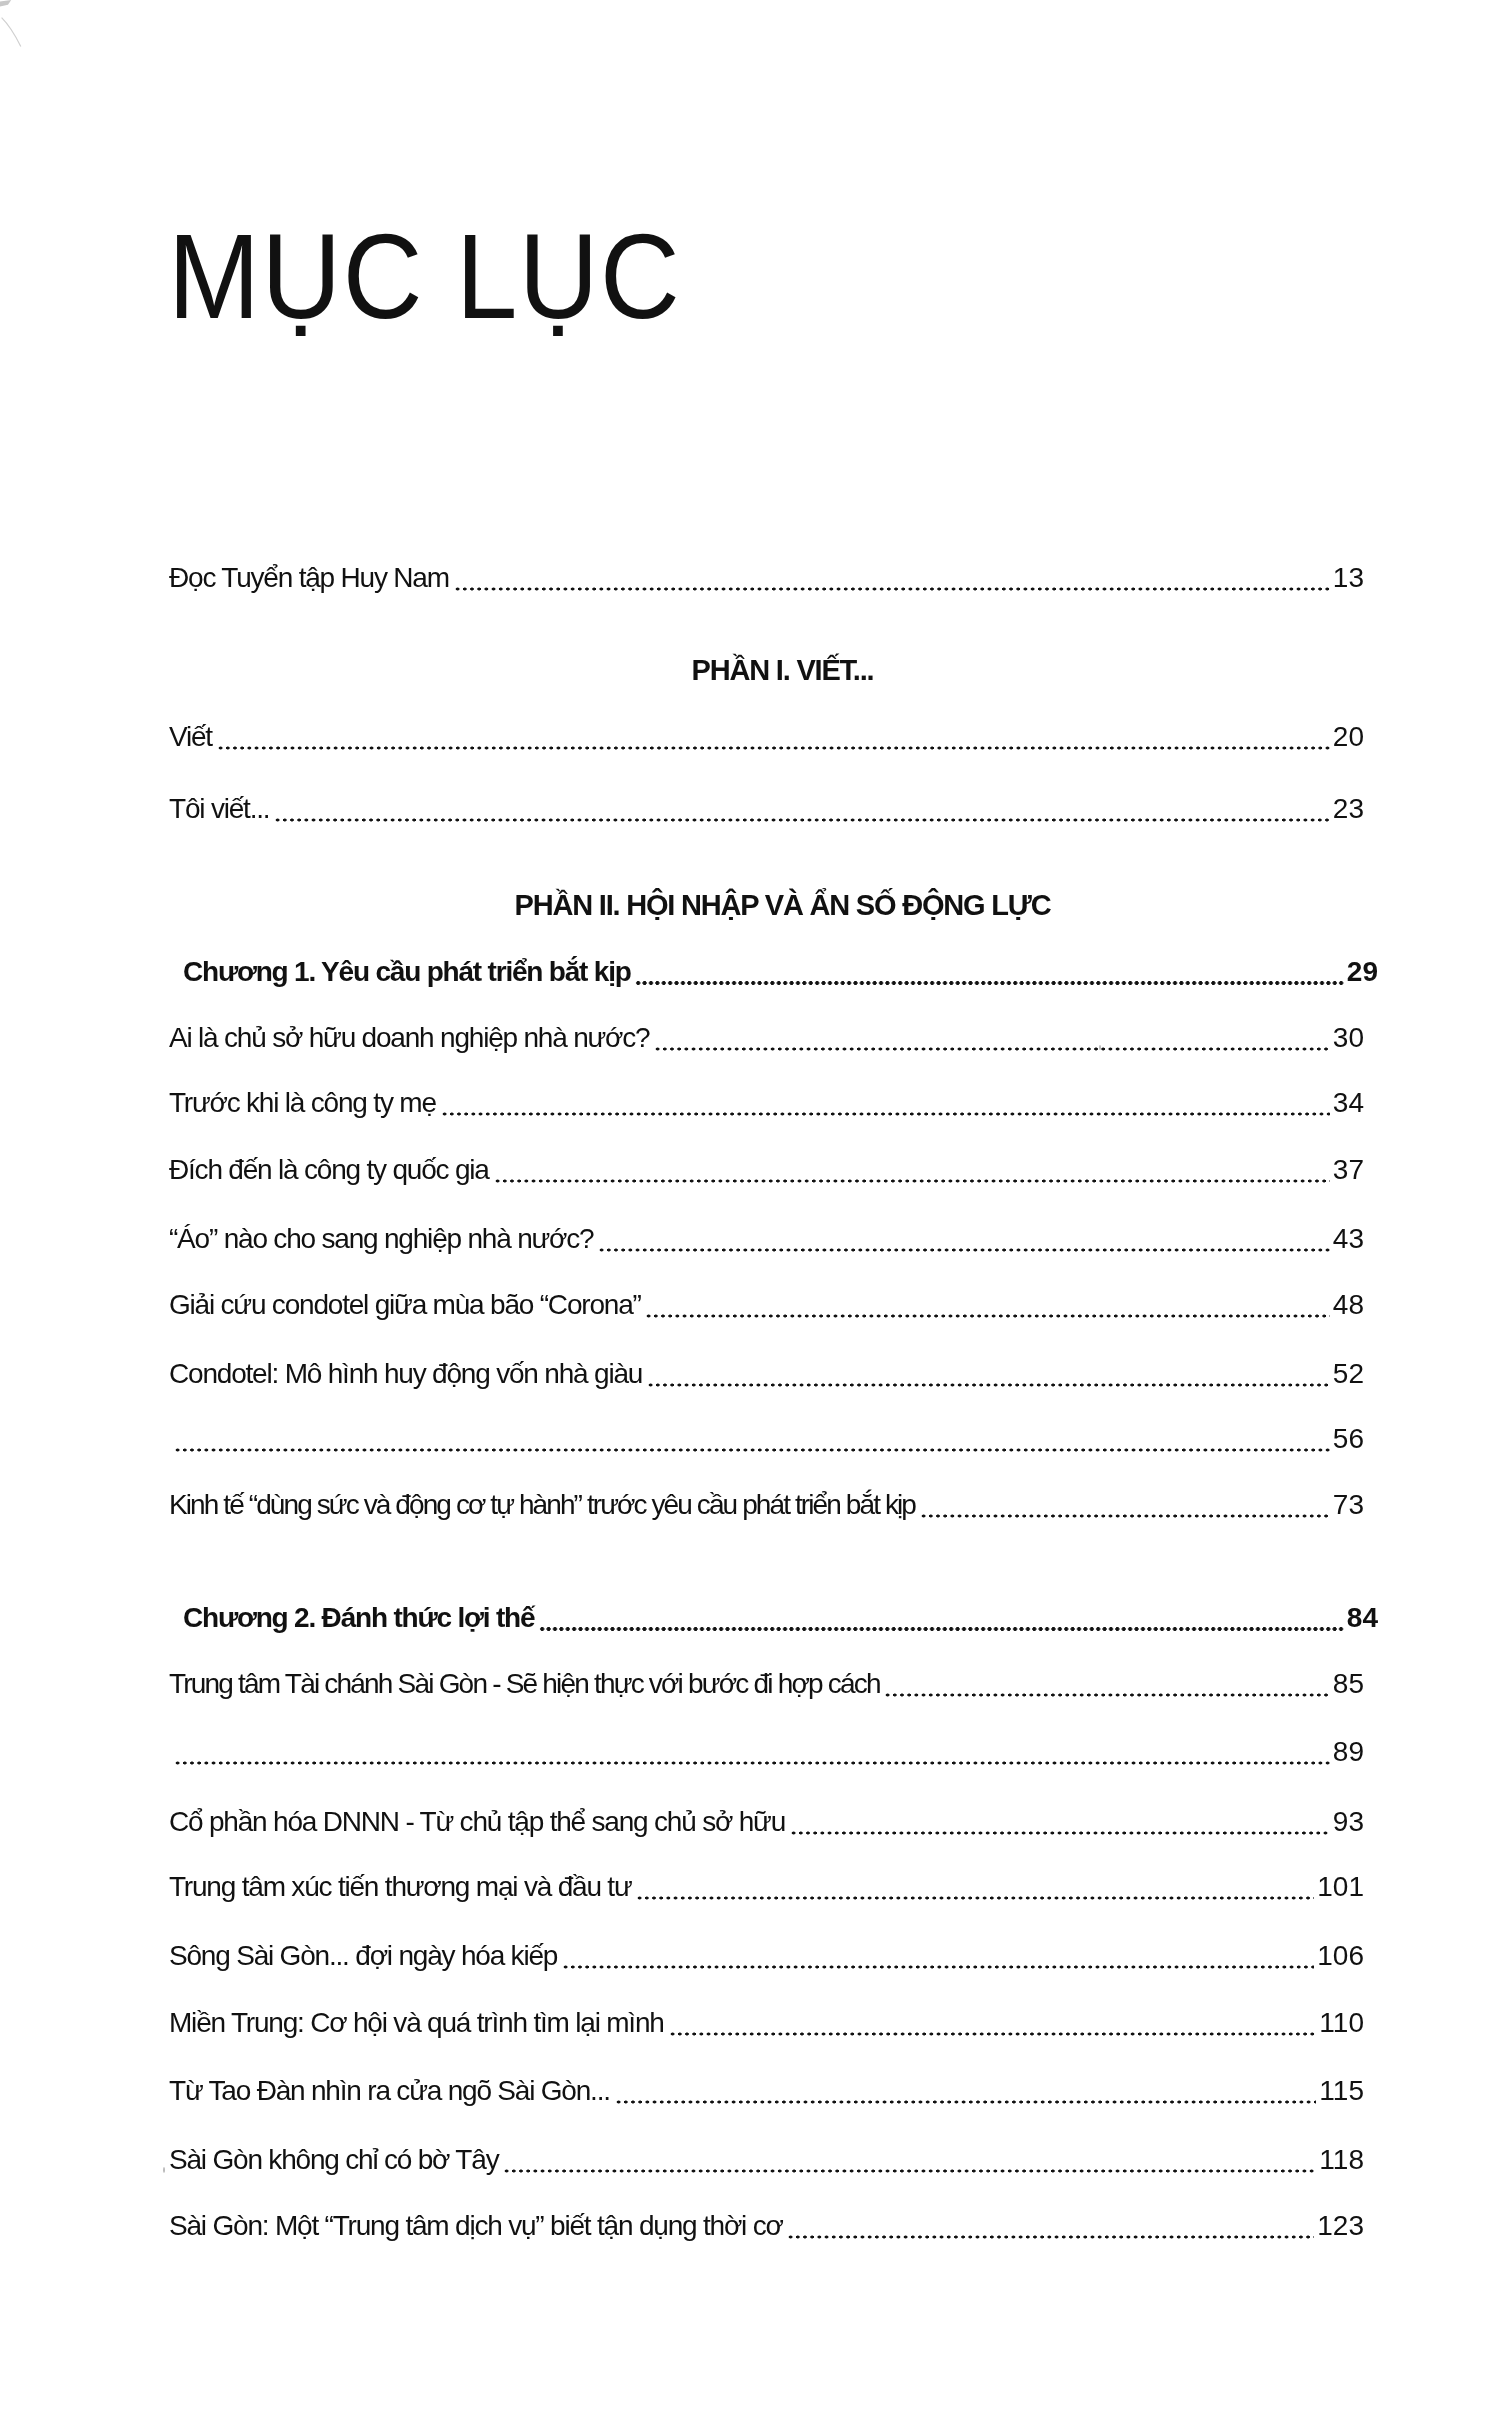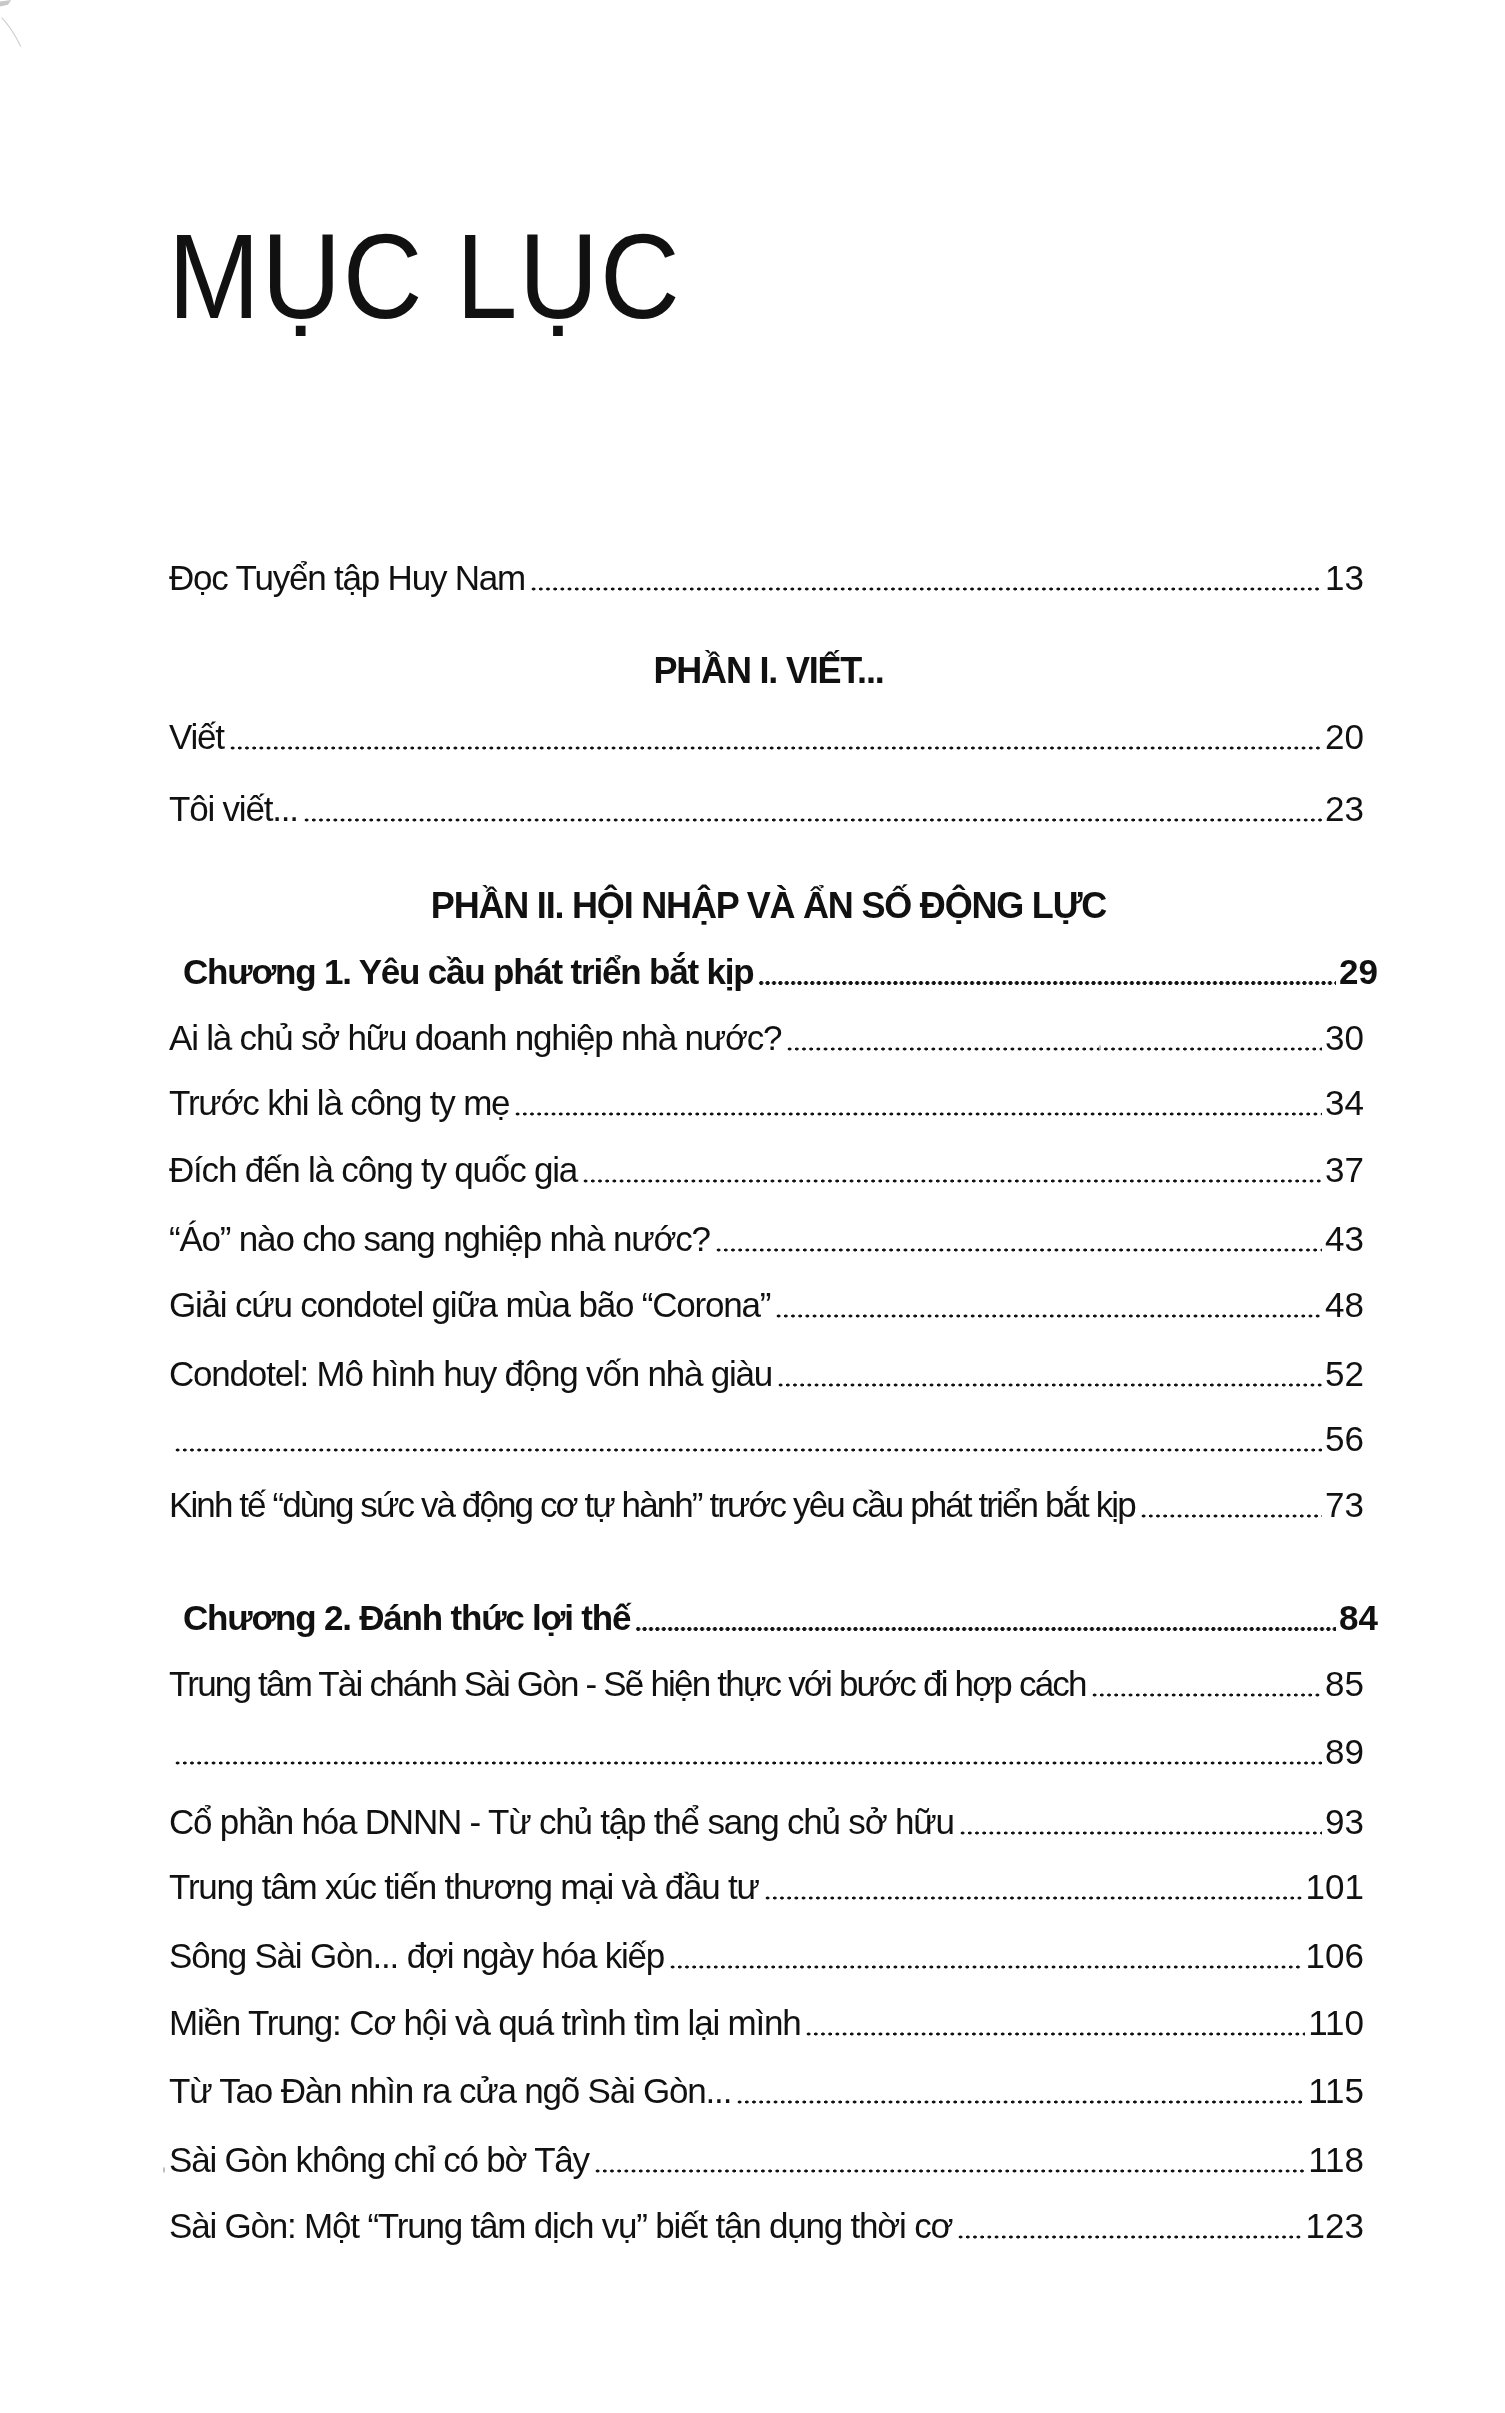--- a/index.html
+++ b/index.html
@@ -46,21 +46,21 @@
       width: 1195px;
       top: 0;
     }
     .row {
       position: absolute;
       left: 0;
       width: 1195px;
       height: 45px;
       display: flex;
       align-items: flex-end;
-      font-size: 35px;
+      font-size: 28px;
       line-height: 45px;
       white-space: nowrap;
     }
     .row .label {
       flex: 0 0 auto;
       display: inline-block;
       transform-origin: left bottom;
     }
     .row .leader {
       flex: 1 1 auto;
@@ -78,24 +78,24 @@
     .row.chapter {
       font-weight: 700;
       margin-left: 14px;
     }
     .row.chapter .leader {
       background-image: radial-gradient(circle, #111 1.8px, transparent 2.2px);
       background-size: 6.4px 6.4px;
     }
     .part-heading {
       position: absolute;
-      left: 2px;
+      left: 16px;
       width: 1195px;
       text-align: center;
-      font-size: 36px;
+      font-size: 29px;
       font-weight: 700;
       line-height: 45px;
       white-space: nowrap;
     }
     .condensed {
       letter-spacing: -1.2px;
     }
     .speck {
       position: absolute;
       background: #bbb;

